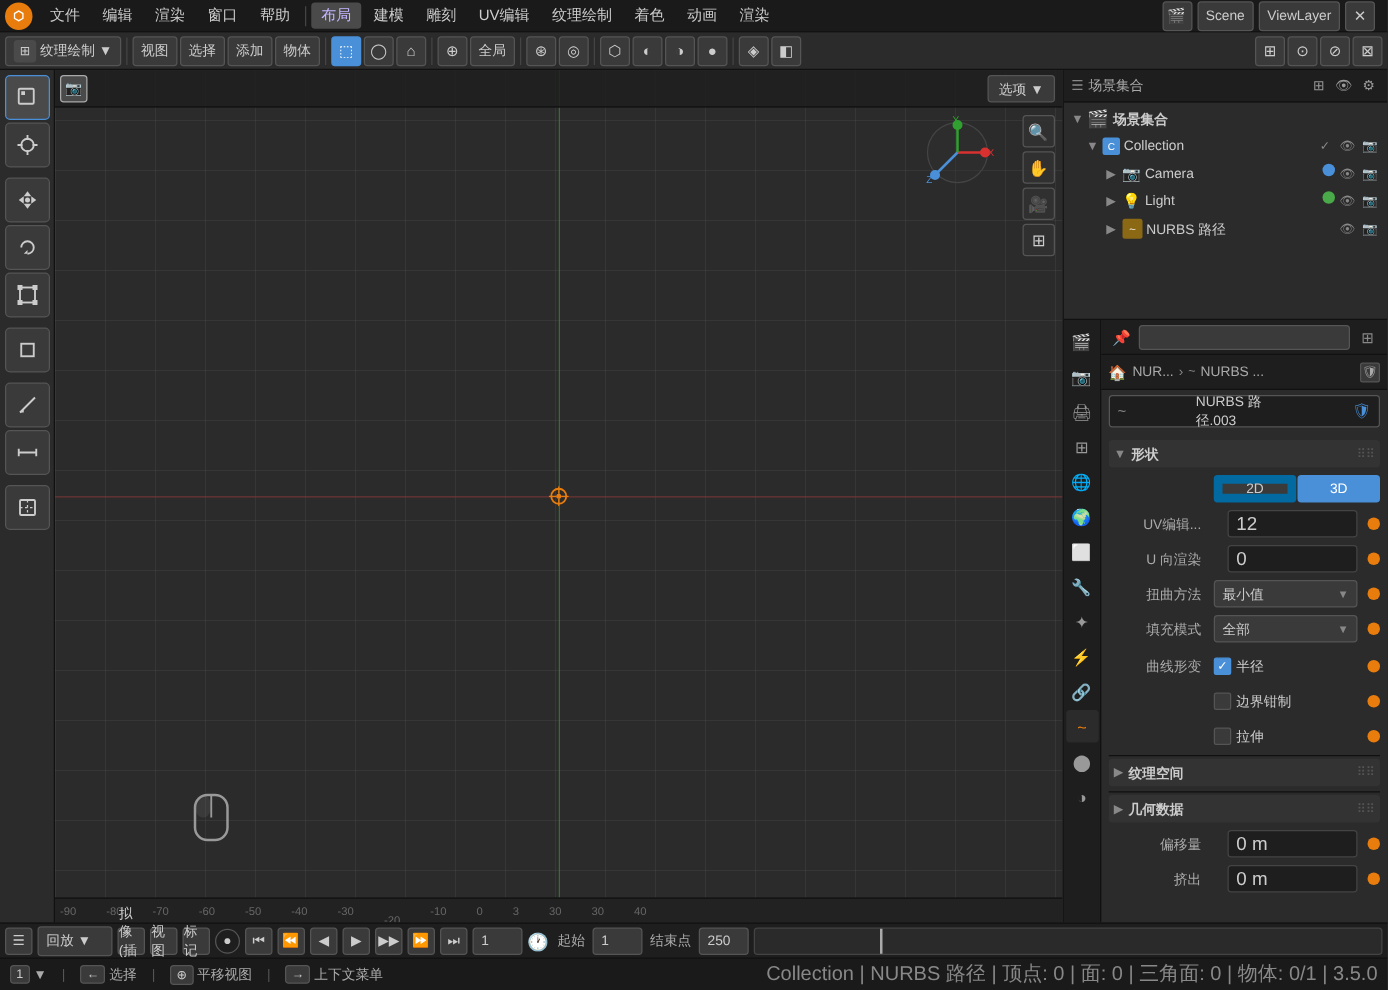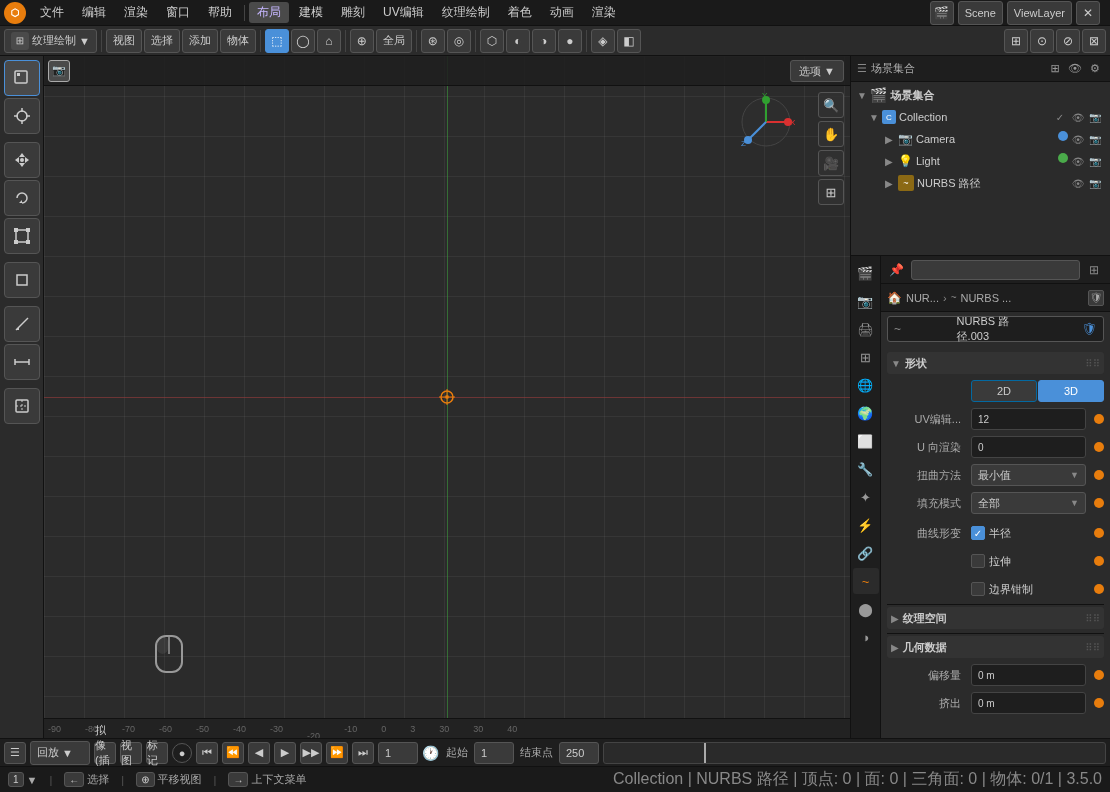--- a/index.html
+++ b/index.html
@@ -408,23 +408,24 @@
     }
     .prop-value {
       flex: 1;
       height: 22px;
       background: #1e1e1e;
       border: 1px solid #444;
       border-radius: 3px;
       display: flex;
       align-items: center;
       padding: 0 6px;
-      font-size: 10px;
-      color: #ccc;
-      cursor: pointer;
+      font-size: 15px;
+      color: #ccc;
+      cursor: pointer;
+      margin-left: 11px;
     }
     .prop-dot {
       width: 10px;
       height: 10px;
       border-radius: 50%;
       background: #e87d0d;
       margin-left: 4px;
       flex-shrink: 0;
     }
     .prop-dot-blue {
@@ -435,21 +436,21 @@
     .toggle-group {
       display: flex;
       flex: 1;
       height: 22px;
       gap: 1px;
     }
     .toggle-btn {
       flex: 1;
       height: 22px;
       background: #3a3a3a;
-      border: 1px solid #0369a1;
+      border: 7px solid #0369a1;
       border-radius: 3px;
       display: flex;
       align-items: center;
       justify-content: center;
       font-size: 11px;
       color: #ccc;
       cursor: pointer;
     }
     .toggle-btn.active {
       background: #4a90d9;
@@ -1121,30 +1122,30 @@
               <div class="prop-checkbox">✓</div>
               <span style="font-size:11px;color:#ccc;">半径</span>
               <div class="prop-dot prop-dot-blue" style="margin-left:auto;background:#e87d0d;"></div>
             </div>
           </div>
 
           <div class="prop-row">
             <div class="prop-label"></div>
             <div style="flex:1;display:flex;align-items:center;gap:4px;">
               <div class="prop-checkbox-empty"></div>
-              <span style="font-size:11px;color:#ccc;">拉伸</span>
+              <span style="font-size:11px;color:#ccc;">边界钳制</span>
               <div class="prop-dot" style="margin-left:auto;background:#e87d0d;"></div>
             </div>
           </div>
 
           <div class="prop-row">
             <div class="prop-label"></div>
             <div style="flex:1;display:flex;align-items:center;gap:4px;">
               <div class="prop-checkbox-empty"></div>
-              <span style="font-size:11px;color:#ccc;">边界钳制</span>
+              <span style="font-size:11px;color:#ccc;">拉伸</span>
               <div class="prop-dot" style="margin-left:auto;background:#e87d0d;"></div>
             </div>
           </div>
 
           <div class="h-divider"></div>
 
           <div class="section-header">
             <span class="section-chevron">▶</span>
             <span class="section-label">纹理空间</span>
             <span class="section-drag">⠿⠿</span>

